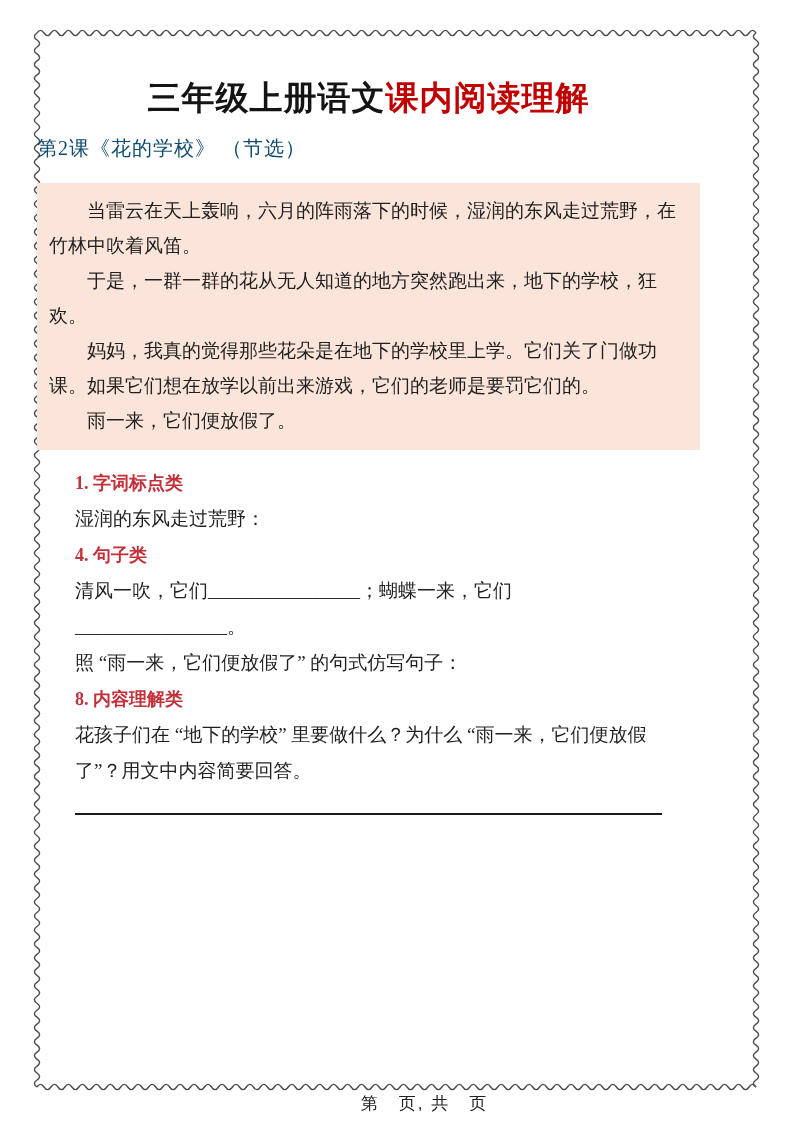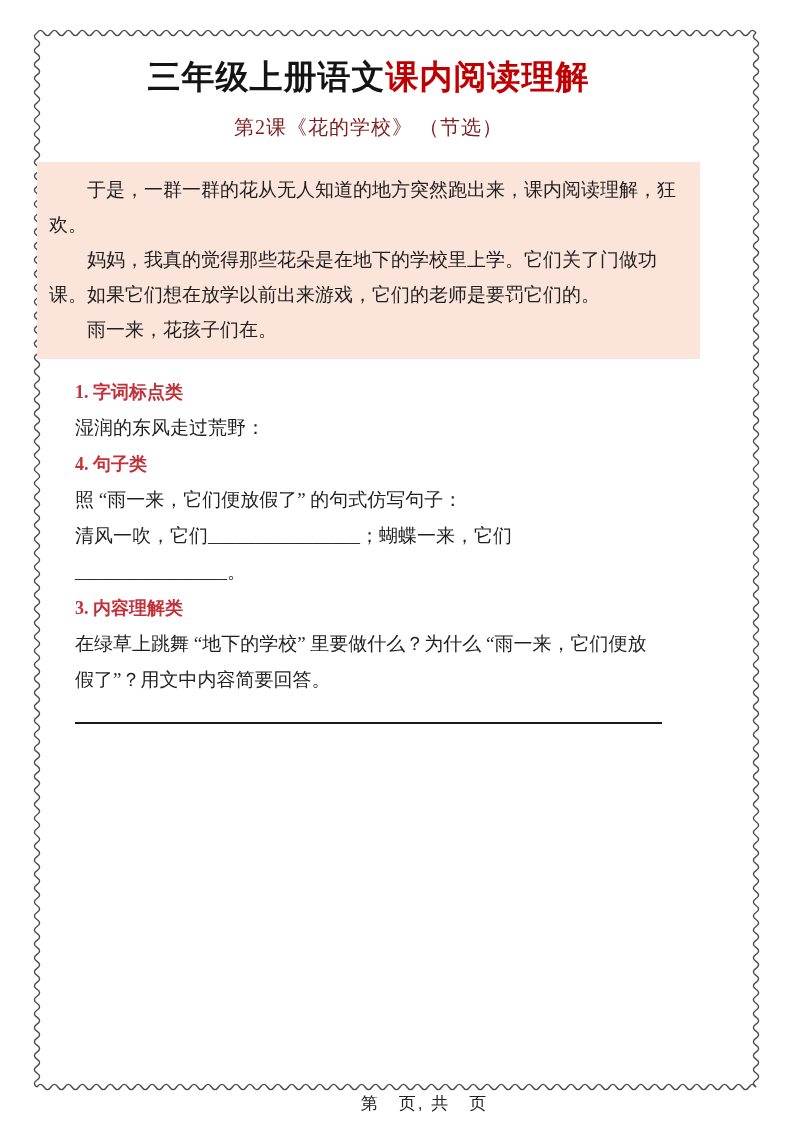--- a/index.html
+++ b/index.html
@@ -4,29 +4,29 @@
 <style>
   html,body{margin:0;padding:0;background:#ffffff;}
   body{
     width:793px;height:1122px;position:relative;overflow:hidden;
     font-family:"Liberation Serif","DejaVu Serif",serif;
     color:#1f1f1f;
   }
   .page{position:absolute;inset:0;}
   .border-svg{position:absolute;left:0;top:0;width:793px;height:1122px;pointer-events:none;}
   .border-svg path{fill:none;stroke:#4a4a4a;stroke-width:1.4;}
-  .content{position:absolute;left:37px;top:28px;width:663px;}
+  .content{position:absolute;left:37px;top:49px;width:663px;}
   .title{
     margin:27px 0 0 0;text-align:center;font-size:33px;font-weight:bold;
     letter-spacing:1px;line-height:44px;
   }
   .t-black{color:#141414;}
   .t-red{color:#c00000;}
   .subtitle{
-    margin-top:14px;text-align:center;font-size:20px;color:#7f1d1d;
+    margin-top:14px;text-align:left;font-size:20px;color:#0c4a6e;
     letter-spacing:1px;line-height:28px;
   }
   .passage{
     margin-top:21px;background:#fbe5da;
     padding:10px 12px 12px 12px;
     font-size:19px;line-height:35px;
   }
   .passage p{margin:0;text-indent:2em;}
   .qa{
     margin:15px 38px 0 38px;
@@ -59,35 +59,36 @@
       <path d="M 756 33 Q 750.8 36.49006622516556 756 39.980132450331126 Q 761.2 43.47019867549669 756 46.96026490066225 Q 750.8 50.450331125827816 756 53.94039735099338 Q 761.2 57.43046357615894 756 60.920529801324506 Q 750.8 64.41059602649007 756 67.90066225165563 Q 761.2 71.39072847682118 756 74.88079470198676 Q 750.8 78.37086092715231 756 81.86092715231788 Q 761.2 85.35099337748343 756 88.84105960264901 Q 750.8 92.33112582781456 756 95.82119205298014 Q 761.2 99.31125827814569 756 102.80132450331125 Q 750.8 106.29139072847681 756 109.78145695364238 Q 761.2 113.27152317880794 756 116.7615894039735 Q 750.8 120.25165562913907 756 123.74172185430463 Q 761.2 127.23178807947019 756 130.72185430463577 Q 750.8 134.21192052980132 756 137.70198675496687 Q 761.2 141.19205298013244 756 144.68211920529802 Q 750.8 148.17218543046357 756 151.66225165562912 Q 761.2 155.1523178807947 756 158.64238410596028 Q 750.8 162.13245033112582 756 165.62251655629137 Q 761.2 169.11258278145695 756 172.6026490066225 Q 750.8 176.09271523178808 756 179.58278145695363 Q 761.2 183.0728476821192 756 186.56291390728475 Q 750.8 190.05298013245033 756 193.54304635761588 Q 761.2 197.03311258278146 756 200.523178807947 Q 750.8 204.01324503311258 756 207.50331125827813 Q 761.2 210.9933774834437 756 214.48344370860926 Q 750.8 217.97350993377484 756 221.46357615894038 Q 761.2 224.95364238410596 756 228.4437086092715 Q 750.8 231.9337748344371 756 235.42384105960264 Q 761.2 238.91390728476821 756 242.40397350993376 Q 750.8 245.89403973509934 756 249.3841059602649 Q 761.2 252.87417218543047 756 256.36423841059604 Q 750.8 259.85430463576154 756 263.34437086092714 Q 761.2 266.8344370860927 756 270.32450331125824 Q 750.8 273.81456953642385 756 277.3046357615894 Q 761.2 280.79470198675494 756 284.28476821192055 Q 750.8 287.77483443708604 756 291.26490066225165 Q 761.2 294.7549668874172 756 298.24503311258275 Q 750.8 301.73509933774835 756 305.2251655629139 Q 761.2 308.71523178807945 756 312.205298013245 Q 750.8 315.6953642384106 756 319.18543046357615 Q 761.2 322.6754966887417 756 326.16556291390725 Q 750.8 329.65562913907286 756 333.1456953642384 Q 761.2 336.63576158940396 756 340.1258278145695 Q 750.8 343.6158940397351 756 347.10596026490066 Q 761.2 350.5960264900662 756 354.08609271523176 Q 750.8 357.57615894039736 756 361.0662251655629 Q 761.2 364.55629139072846 756 368.046357615894 Q 750.8 371.53642384105956 756 375.02649006622516 Q 761.2 378.5165562913907 756 382.00662251655626 Q 750.8 385.4966887417218 756 388.9867549668874 Q 761.2 392.47682119205297 756 395.9668874172185 Q 750.8 399.45695364238406 756 402.94701986754967 Q 761.2 406.4370860927152 756 409.92715231788077 Q 750.8 413.4172185430463 756 416.9072847682119 Q 761.2 420.3973509933775 756 423.887417218543 Q 750.8 427.37748344370857 756 430.8675496688742 Q 761.2 434.3576158940397 756 437.8476821192053 Q 750.8 441.3377483443708 756 444.82781456953643 Q 761.2 448.317880794702 756 451.8079470198675 Q 750.8 455.2980132450331 756 458.7880794701987 Q 761.2 462.27814569536423 756 465.7682119205298 Q 750.8 469.25827814569533 756 472.74834437086093 Q 761.2 476.2384105960265 756 479.72847682119203 Q 750.8 483.2185430463576 756 486.70860927152313 Q 761.2 490.19867549668874 756 493.6887417218543 Q 750.8 497.17880794701983 756 500.6688741721854 Q 761.2 504.158940397351 756 507.64900662251654 Q 750.8 511.1390728476821 756 514.6291390728477 Q 761.2 518.1192052980132 756 521.6092715231788 Q 750.8 525.0993377483444 756 528.5894039735099 Q 761.2 532.0794701986755 756 535.5695364238411 Q 750.8 539.0596026490066 756 542.5496688741721 Q 761.2 546.0397350993377 756 549.5298013245033 Q 750.8 553.0198675496689 756 556.5099337748344 Q 761.2 560 756 563.4900662251655 Q 750.8 566.9801324503311 756 570.4701986754967 Q 761.2 573.9602649006622 756 577.4503311258278 Q 750.8 580.9403973509934 756 584.4304635761589 Q 761.2 587.9205298013245 756 591.41059602649 Q 750.8 594.9006622516556 756 598.3907284768212 Q 761.2 601.8807947019867 756 605.3708609271523 Q 750.8 608.8609271523178 756 612.3509933774834 Q 761.2 615.841059602649 756 619.3311258278145 Q 750.8 622.8211920529801 756 626.3112582781457 Q 761.2 629.8013245033112 756 633.2913907284768 Q 750.8 636.7814569536423 756 640.2715231788079 Q 761.2 643.7615894039735 756 647.251655629139 Q 750.8 650.7417218543046 756 654.2317880794702 Q 761.2 657.7218543046357 756 661.2119205298013 Q 750.8 664.7019867549668 756 668.1920529801324 Q 761.2 671.682119205298 756 675.1721854304635 Q 750.8 678.6622516556291 756 682.1523178807947 Q 761.2 685.6423841059602 756 689.1324503311258 Q 750.8 692.6225165562913 756 696.1125827814569 Q 761.2 699.6026490066225 756 703.092715231788 Q 750.8 706.5827814569536 756 710.0728476821191 Q 761.2 713.5629139072847 756 717.0529801324503 Q 750.8 720.5430463576158 756 724.0331125827814 Q 761.2 727.523178807947 756 731.0132450331125 Q 750.8 734.5033112582781 756 737.9933774834436 Q 761.2 741.4834437086092 756 744.9735099337748 Q 750.8 748.4635761589403 756 751.9536423841059 Q 761.2 755.4437086092715 756 758.933774834437 Q 750.8 762.4238410596026 756 765.9139072847681 Q 761.2 769.4039735099337 756 772.8940397350993 Q 750.8 776.3841059602648 756 779.8741721854304 Q 761.2 783.364238410596 756 786.8543046357615 Q 750.8 790.3443708609271 756 793.8344370860926 Q 761.2 797.3245033112582 756 800.8145695364238 Q 750.8 804.3046357615893 756 807.794701986755 Q 761.2 811.2847682119206 756 814.774834437086 Q 750.8 818.2649006622516 756 821.7549668874171 Q 761.2 825.2450331125827 756 828.7350993377484 Q 750.8 832.2251655629138 756 835.7152317880794 Q 761.2 839.2052980132449 756 842.6953642384105 Q 750.8 846.1854304635762 756 849.6754966887416 Q 761.2 853.1655629139073 756 856.6556291390729 Q 750.8 860.1456953642383 756 863.635761589404 Q 761.2 867.1258278145694 756 870.615894039735 Q 750.8 874.1059602649007 756 877.5960264900662 Q 761.2 881.0860927152318 756 884.5761589403974 Q 750.8 888.0662251655629 756 891.5562913907285 Q 761.2 895.046357615894 756 898.5364238410596 Q 750.8 902.0264900662252 756 905.5165562913907 Q 761.2 909.0066225165563 756 912.4966887417219 Q 750.8 915.9867549668874 756 919.476821192053 Q 761.2 922.9668874172185 756 926.4569536423841 Q 750.8 929.9470198675497 756 933.4370860927152 Q 761.2 936.9271523178808 756 940.4172185430463 Q 750.8 943.9072847682119 756 947.3973509933775 Q 761.2 950.887417218543 756 954.3774834437086 Q 750.8 957.8675496688742 756 961.3576158940397 Q 761.2 964.8476821192053 756 968.3377483443708 Q 750.8 971.8278145695364 756 975.317880794702 Q 761.2 978.8079470198675 756 982.2980132450331 Q 750.8 985.7880794701987 756 989.2781456953642 Q 761.2 992.7682119205298 756 996.2582781456953 Q 750.8 999.7483443708609 756 1003.2384105960265 Q 761.2 1006.728476821192 756 1010.2185430463576 Q 750.8 1013.7086092715232 756 1017.1986754966887 Q 761.2 1020.6887417218543 756 1024.1788079470198 Q 750.8 1027.6688741721855 756 1031.158940397351 Q 761.2 1034.6490066225165 756 1038.1390728476822 Q 750.8 1041.6291390728475 756 1045.1192052980132 Q 761.2 1048.609271523179 756 1052.0993377483442 Q 750.8 1055.58940397351 756 1059.0794701986754 Q 761.2 1062.569536423841 756 1066.0596026490066 Q 750.8 1069.549668874172 756 1073.0397350993378 Q 761.2 1076.5298013245033 756 1080.0198675496688 Q 750.8 1083.5099337748343 756 1087"></path>
     </svg>
 
   <div class="content">
 
     <h1 class="title"><span class="t-black">三年级上册语文</span><span class="t-red">课内阅读理解</span></h1>
 
     <div class="subtitle">第2课《花的学校》 （节选）</div>
 
     <div class="passage">
-      <p>于是，一群一群的花从无人知道的地方突然跑出来，课内阅读理解，狂欢。</p>
+      <p>当雷云在天上轰响，六月的阵雨落下的时候，湿润的东风走过荒野，在竹林中吹着风笛。</p>
+      <p>于是，一群一群的花从无人知道的地方突然跑出来，地下的学校，狂欢。</p>
       <p>妈妈，我真的觉得那些花朵是在地下的学校里上学。它们关了门做功课。如果它们想在放学以前出来游戏，它们的老师是要罚它们的。</p>
-      <p>雨一来，花孩子们在。</p>
+      <p>雨一来，它们便放假了。</p>
     </div>
 
     <div class="qa">
       <div class="q-heading">1. 字词标点类</div>
       <div class="q-line">湿润的东风走过荒野：</div>
 
       <div class="q-heading">4. 句子类</div>
+      <div class="q-line">清风一吹，它们________________；蝴蝶一来，它们________________。</div>
       <div class="q-line">照 “雨一来，它们便放假了” 的句式仿写句子：</div>
-      <div class="q-line">清风一吹，它们________________；蝴蝶一来，它们________________。</div>
 
-      <div class="q-heading">3. 内容理解类</div>
-      <div class="q-line">在绿草上跳舞 “地下的学校” 里要做什么？为什么 “雨一来，它们便放假了”？用文中内容简要回答。</div>
+      <div class="q-heading">8. 内容理解类</div>
+      <div class="q-line">花孩子们在 “地下的学校” 里要做什么？为什么 “雨一来，它们便放假了”？用文中内容简要回答。</div>
     </div>
 
     <hr class="answer-rule">
 
   </div>
 
   <div class="footer">第　页, 共　页</div>
 
 </div>
 

